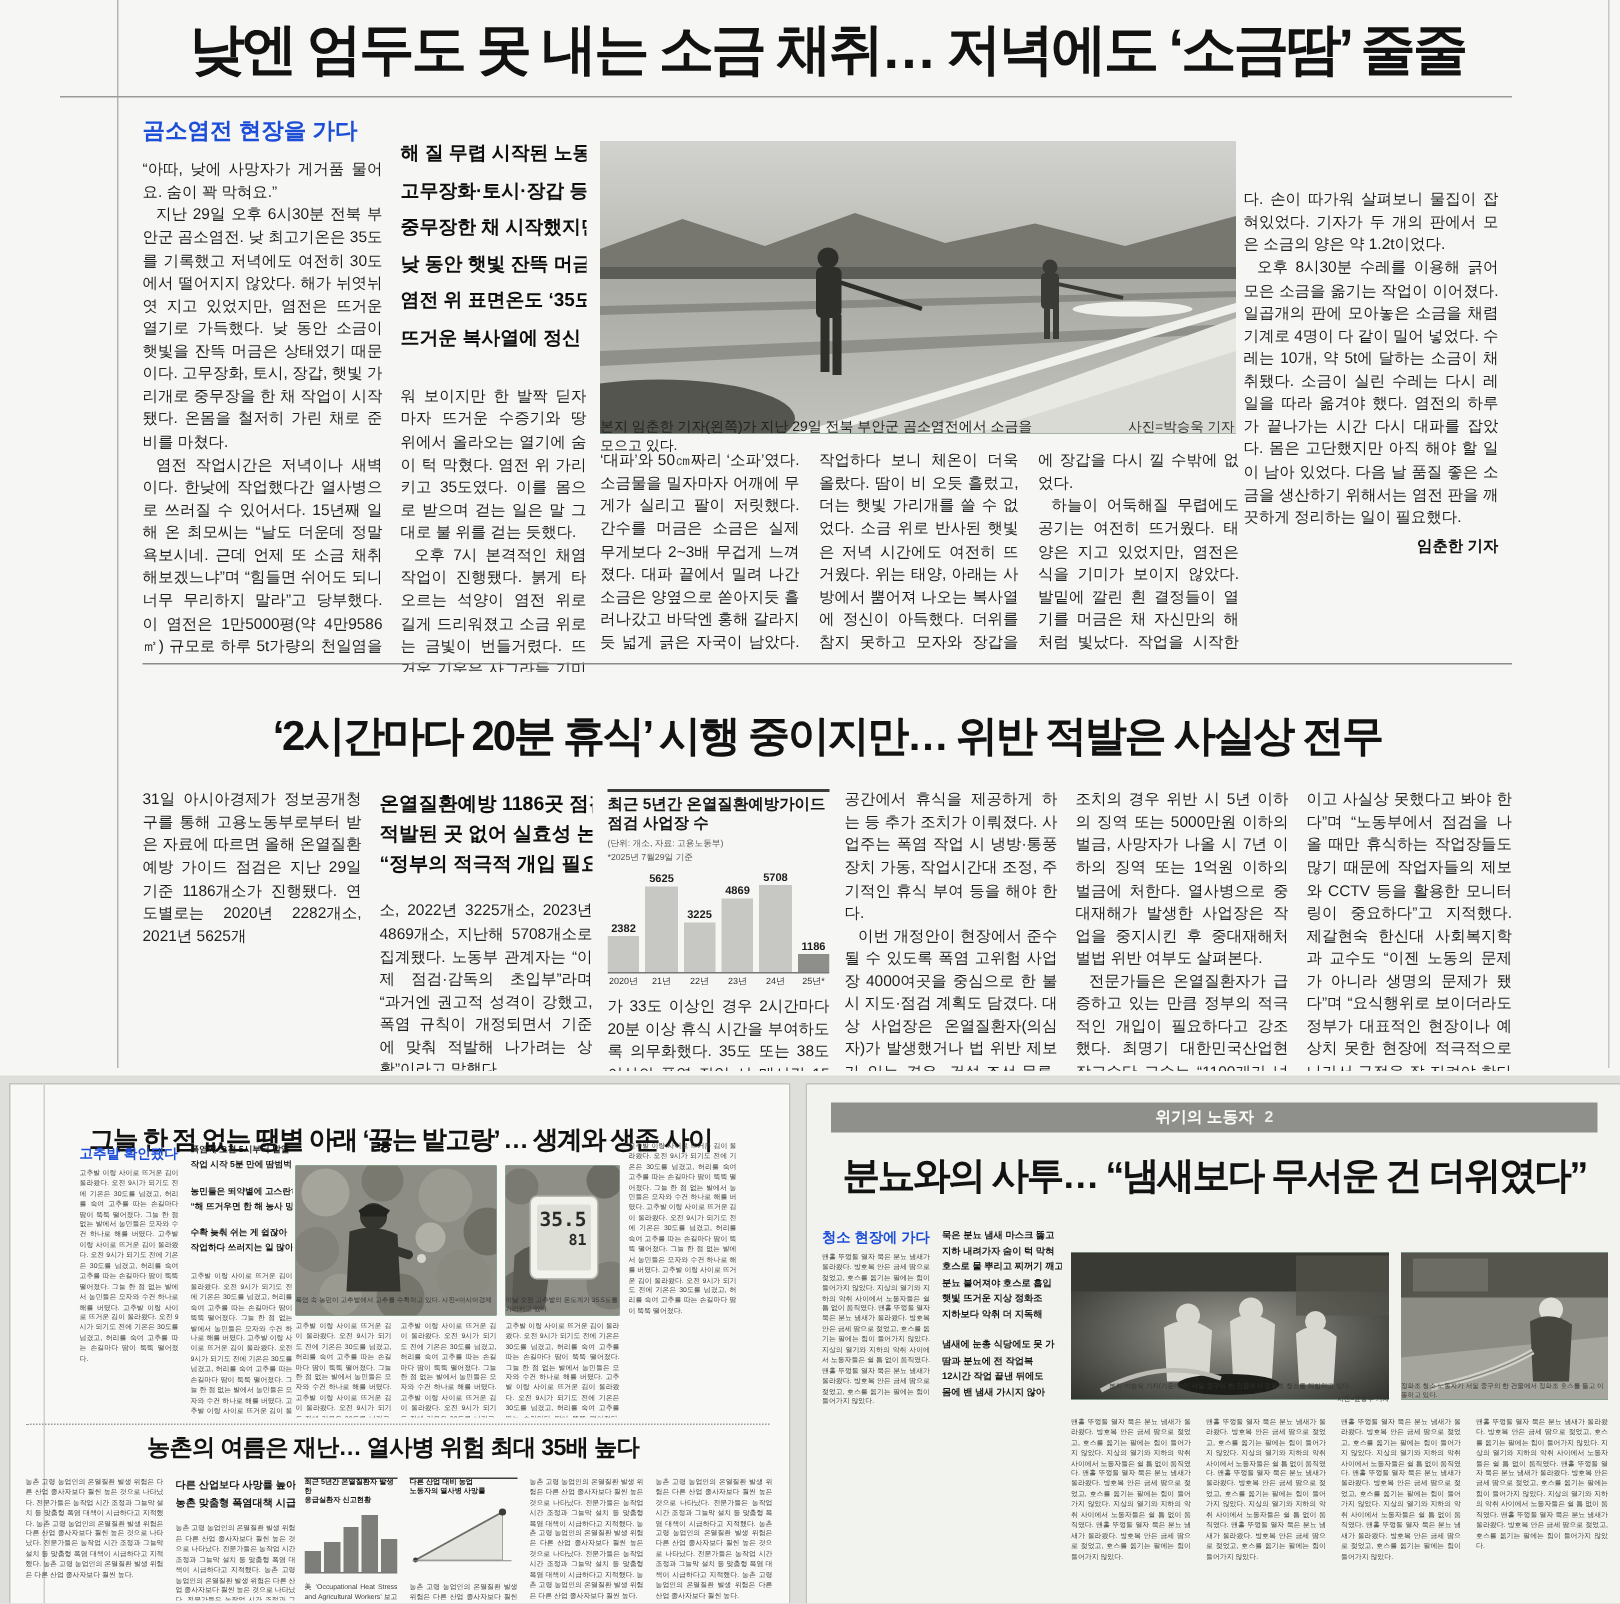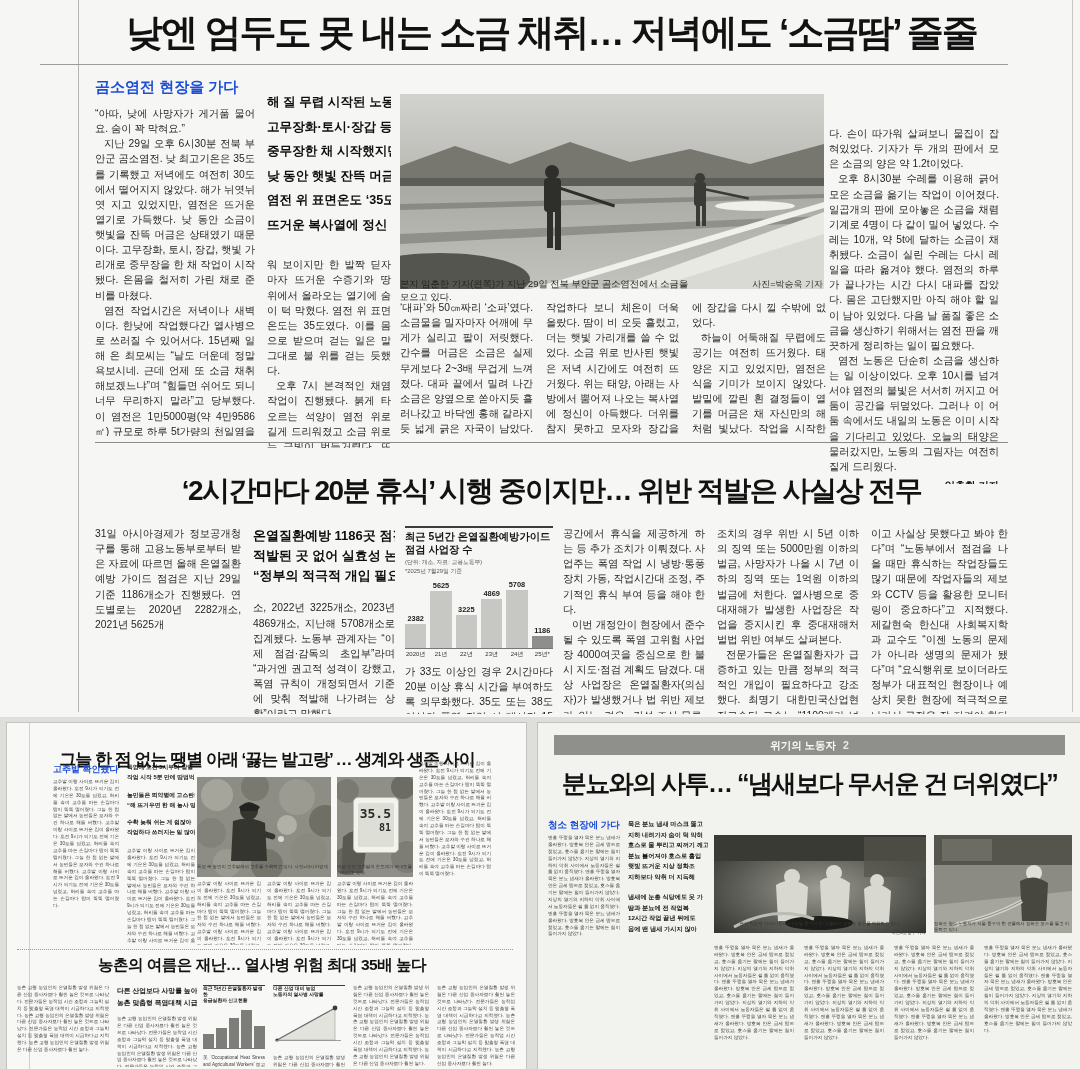--- a/index.html
+++ b/index.html
@@ -66,21 +66,21 @@
       <div class="col" style="left:172px;top:12px;width:124px;height:358px;">
         <div>
           <div class="callout-line">해 질 무렵 시작된 노동</div>
           <div class="callout-line">고무장화·토시·장갑 등</div>
           <div class="callout-line">중무장한 채 시작했지만</div>
           <div class="callout-line">낮 동안 햇빛 잔뜩 머금어</div>
           <div class="callout-line">염전 위 표면온도 ‘35도’</div>
           <div class="callout-line">뜨거운 복사열에 정신 아득</div>
         </div>
         <div class="body" style="margin-top:20px;">
-          <p>워 보이지만 한 발짝 딛자마자 뜨거운 수증기와 땅 위에서 올라오는 열기에 숨이 턱 막혔다. 염전 위 표면온도는 35도였다. 이를 몸으로 받으며 걷는 일은 말 그대로 불 위를 걷는 듯했다.</p>
+          <p>워 보이지만 한 발짝 딛자마자 뜨거운 수증기와 땅 위에서 올라오는 열기에 숨이 턱 막혔다. 염전 위 가리키고 35도였다. 이를 몸으로 받으며 걷는 일은 말 그대로 불 위를 걷는 듯했다.</p>
           <p>오후 7시 본격적인 채염 작업이 진행됐다. 붉게 타오르는 석양이 염전 위로 길게 드리워졌고 소금 위로는 금빛이 번들거렸다. 뜨거운 기운은 사그라들 기미가 없었다. 염전 바닥에 엉겨 붙은 소금을 긁어내기 위해 쓰는 도구는 너비 180㎝짜리</p>
         </div>
       </div>
 
       <div class="photo" style="left:305px;top:0;width:424px;height:195px;">
         <svg width="424" height="195" viewBox="0 0 424 195">
           <defs>
             <linearGradient id="sky" x1="0" y1="0" x2="0" y2="1">
               <stop offset="0" stop-color="#d2d2ce"></stop>
                 <stop offset="1" stop-color="#b7b7b2"></stop>
@@ -127,21 +127,20 @@
         <p>작업하다 보니 체온이 더욱 올랐다. 땀이 비 오듯 흘렀고, 더는 햇빛 가리개를 쓸 수 없었다. 소금 위로 반사된 햇빛은 저녁 시간에도 여전히 뜨거웠다. 위는 태양, 아래는 사방에서 뿜어져 나오는 복사열에 정신이 아득했다. 더위를 참지 못하고 모자와 장갑을 벗어 던졌다. 그러나 대파에서 손이 계속 미끄러지는 탓</p>
       </div>
       <div class="col body" style="left:597px;top:222px;width:134px;height:136px;">
         <p>에 장갑을 다시 낄 수밖에 없었다.</p>
         <p>하늘이 어둑해질 무렵에도 공기는 여전히 뜨거웠다. 태양은 지고 있었지만, 염전은 식을 기미가 보이지 않았다. 발밑에 깔린 흰 결정들이 열기를 머금은 채 자신만의 해처럼 빛났다. 작업을 시작한 지 40분이 지나자 다리가 후들거렸고, 1시간쯤 되자 손마저 말을 듣지 않았</p>
       </div>
 
       <div class="col body" style="left:734px;top:0;width:170px;height:358px;margin-top:48px;">
         <p>다. 손이 따가워 살펴보니 물집이 잡혀있었다. 기자가 두 개의 판에서 모은 소금의 양은 약 1.2t이었다.</p>
         <p>오후 8시30분 수레를 이용해 긁어모은 소금을 옮기는 작업이 이어졌다. 일곱개의 판에 모아놓은 소금을 채렴 기계로 4명이 다 같이 밀어 넣었다. 수레는 10개, 약 5t에 달하는 소금이 채취됐다. 소금이 실린 수레는 다시 레일을 따라 옮겨야 했다. 염전의 하루가 끝나가는 시간 다시 대파를 잡았다. 몸은 고단했지만 아직 해야 할 일이 남아 있었다. 다음 날 품질 좋은 소금을 생산하기 위해서는 염전 판을 깨끗하게 정리하는 일이 필요했다.</p>
-        <p>염전 노동은 단순히 소금을 생산하는 일 이상이었다. 오후 10시를 넘겨서야 염전의 불빛은 서서히 꺼지고 어둠이 공간을 뒤덮었다. 그러나 이 어둠 속에서도 내일의 노동은 이미 시작을 기다리고 있었다. 오늘의 태양은 물러갔지만, 노동의 그림자는 여전히 짙게 드리웠다.</p>
         <div class="byline">임춘한 기자</div>
       </div>
     </div>
 
     <div class="hrule" style="left:95px;top:442px;width:913px;background:#8b8b88;"></div>
 
     <div class="abs headline" style="left:95px;top:472px;width:913px;font-size:28px;letter-spacing:-1.5px;">‘2시간마다 20분 휴식’ 시행 중이지만… 위반 적발은 사실상 전무</div>
 
     <div class="abs" style="left:95px;top:524px;width:913px;height:190px;">
       <div class="col body" style="left:0;top:2px;width:146px;height:188px;">

